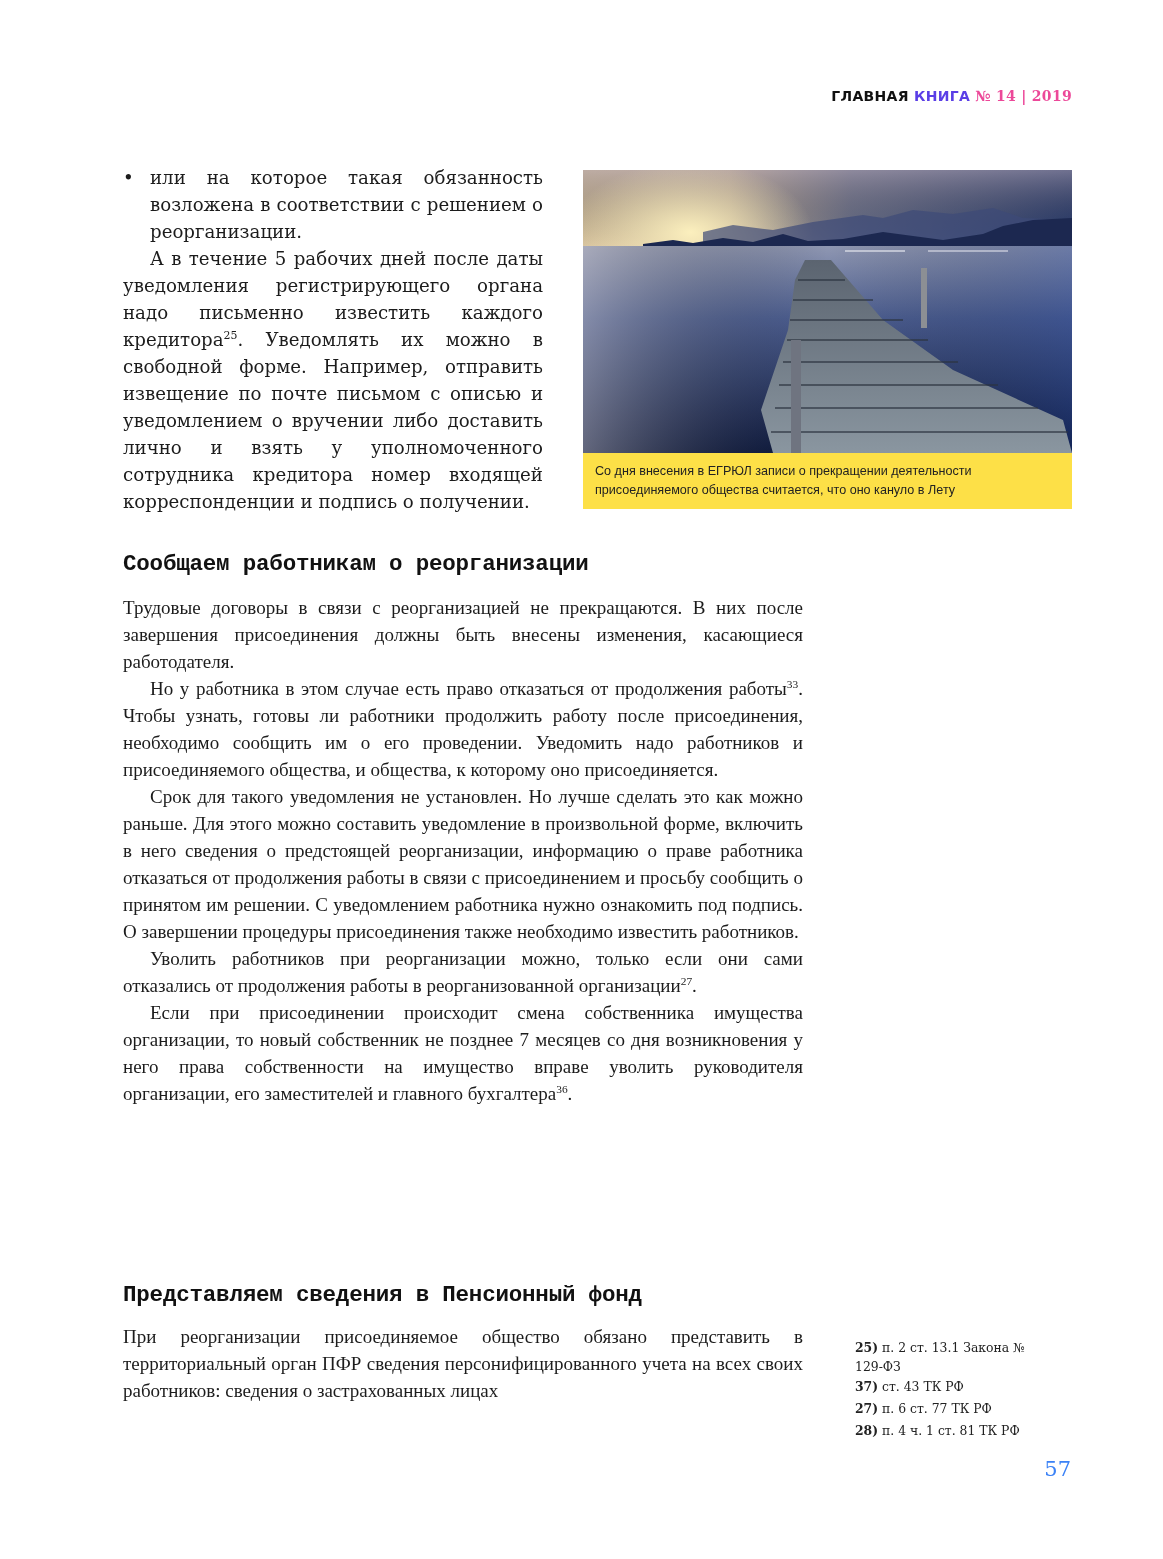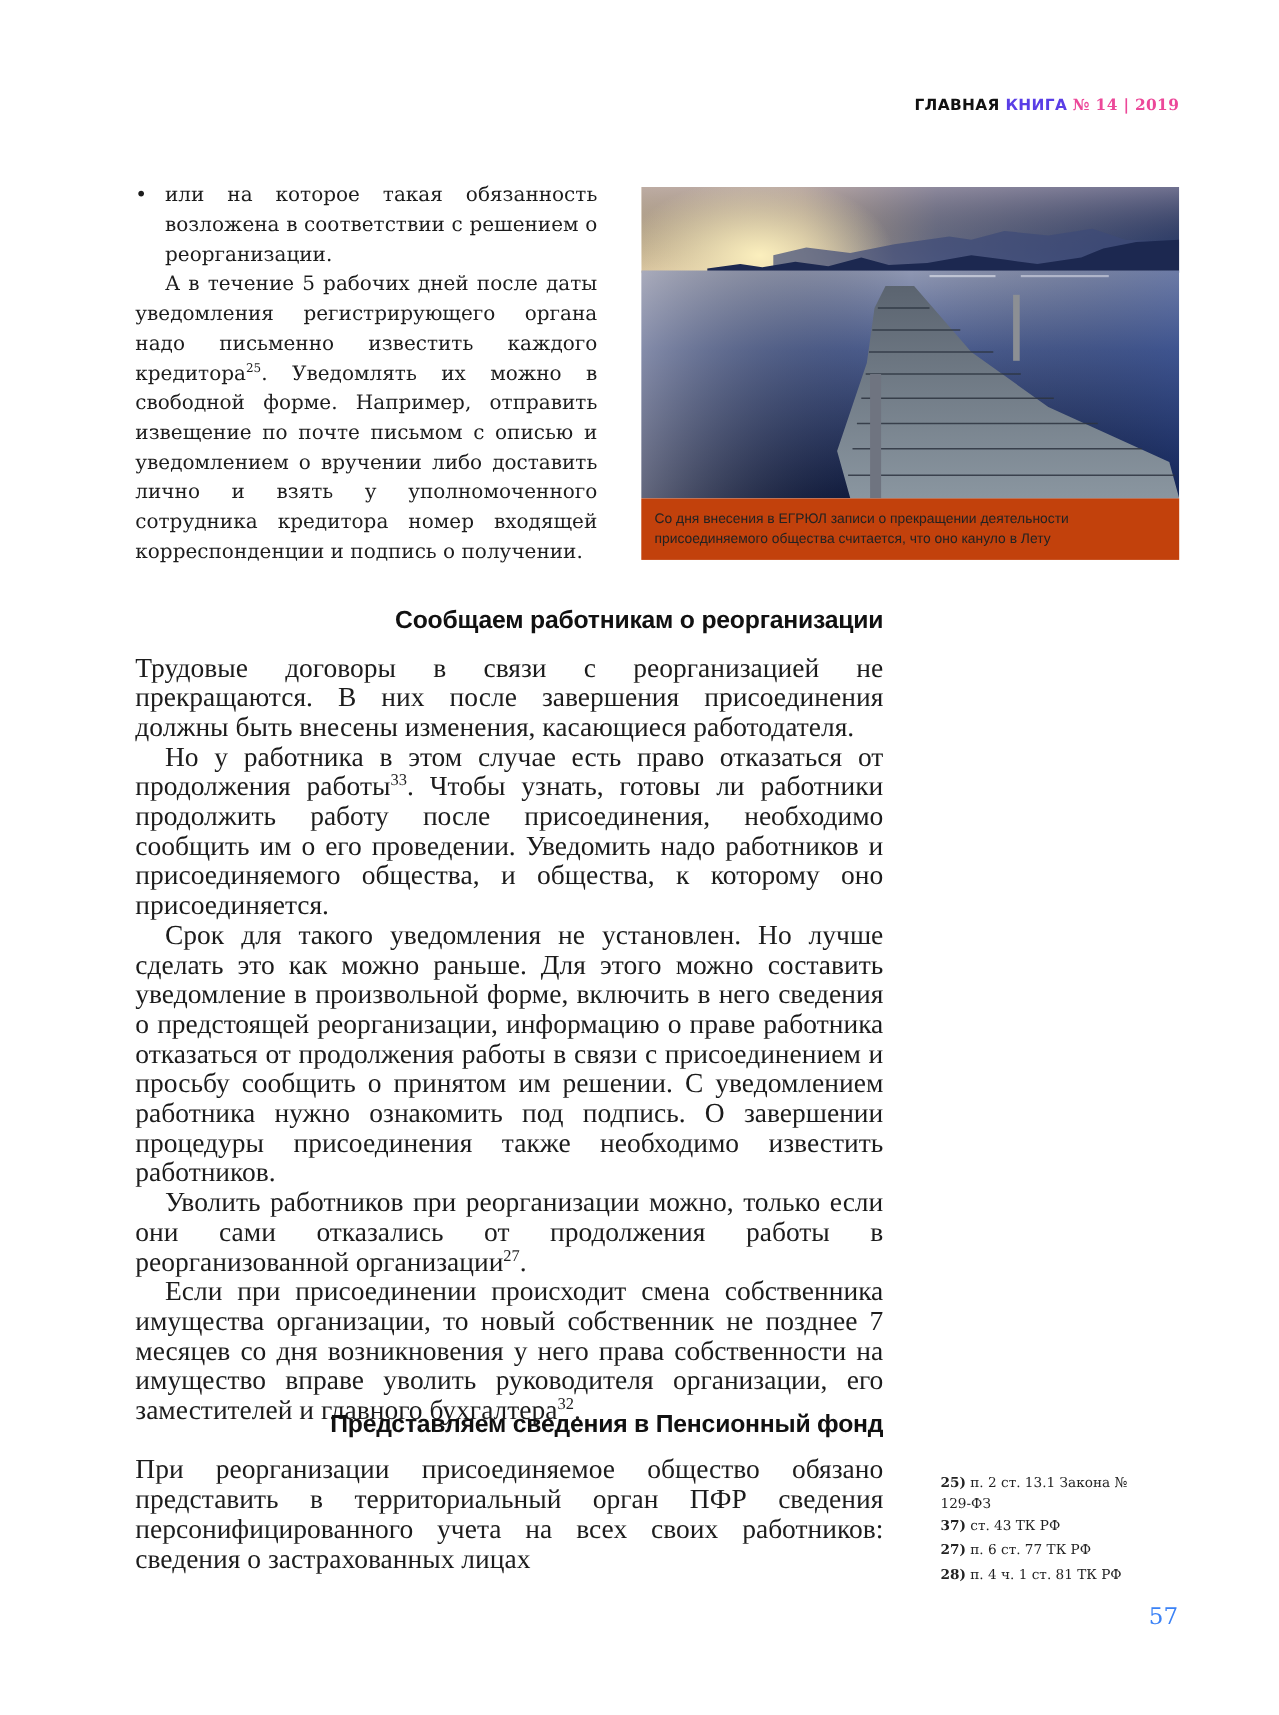--- a/index.html
+++ b/index.html
@@ -13,25 +13,25 @@
 
     .top-col { position: absolute; left: 123px; top: 164px; width: 420px; }
     .top-col .body-text { font-family: "DejaVu Serif", serif; font-size: 18.2px; line-height: 27px; text-align: justify; }
     .bullet-item { position: relative; padding-left: 27px; }
     .bullet-item .dot { position: absolute; left: 0; top: 0; }
     .indent { text-indent: 27px; }
     sup { font-size: 60%; line-height: 0; vertical-align: 0.6em; }
 
     .figure { position: absolute; left: 583px; top: 170px; width: 489px; }
     .photo { width: 489px; height: 283px; display: block; }
-    .caption { background: #c2410c; height: 56px; box-sizing: border-box; padding: 9px 12px 0 12px; font-family: "Liberation Sans", sans-serif; font-size: 12.6px; line-height: 19px; color: #222; }
+    .caption { background: #fde047; height: 56px; box-sizing: border-box; padding: 9px 12px 0 12px; font-family: "Liberation Sans", sans-serif; font-size: 12.6px; line-height: 19px; color: #222; }
 
     .section { position: absolute; left: 123px; width: 680px; }
-    .section h2 { margin: 0; font-family: Liberation Sans, sans-serif; font-weight: bold; font-size: 22.5px; line-height: 30px; color: #111; letter-spacing: -0.2px; text-align: right; }
-    .section .body-text { font-family: "Liberation Serif", serif; font-size: 25px; line-height: 27px; text-align: justify; }
+    .section h2 { margin: 0; font-family: Liberation Mono, monospace; font-weight: bold; font-size: 22.5px; line-height: 30px; color: #111; letter-spacing: -0.2px; }
+    .section .body-text { font-family: "Liberation Serif", serif; font-size: 19px; line-height: 27px; text-align: justify; }
     .section p { margin: 0; }
 
     .sec1 { top: 549px; }
     .sec1 .content { margin-top: 15px; }
     .sec2 { top: 1280px; }
     .sec2 .content { margin-top: 13px; }
 
     .footnotes { position: absolute; left: 855px; top: 1305px; width: 200px; font-family: "DejaVu Serif", serif; font-size: 12.4px; line-height: 22px; color: #222; }
     .footnotes .fn-num { font-weight: bold; }
     .footnotes .fn { margin: 0; }
@@ -116,21 +116,21 @@
   <div class="caption">Со дня внесения в ЕГРЮЛ записи о прекращении деятельности присоединяемого общества считается, что оно кануло в Лету</div>
 </div>
 
 <div class="section sec1">
   <h2>Сообщаем работникам о реорганизации</h2>
   <div class="content body-text">
     <p><span>Трудовые договоры в связи с реорганизацией не прекращаются. В них после завершения присоединения должны быть внесены изменения, касающиеся работодателя.</span></p>
     <p class="indent"><span>Но у работника в этом случае есть право отказаться от продолжения работы</span><sup>33</sup><span>. Чтобы узнать, готовы ли работники продолжить работу после присоединения, необходимо сообщить им о его проведении. Уведомить надо работников и присоединяемого общества, и общества, к которому оно присоединяется.</span></p>
     <p class="indent"><span>Срок для такого уведомления не установлен. Но лучше сделать это как можно раньше. Для этого можно составить уведомление в произвольной форме, включить в него сведения о предстоящей реорганизации, информацию о праве работника отказаться от продолжения работы в связи с присоединением и просьбу сообщить о принятом им решении. С уведомлением работника нужно ознакомить под подпись. О завершении процедуры присоединения также необходимо известить работников.</span></p>
     <p class="indent"><span>Уволить работников при реорганизации можно, только если они сами отказались от продолжения работы в реорганизованной организации</span><sup>27</sup><span>.</span></p>
-    <p class="indent"><span>Если при присоединении происходит смена собственника имущества организации, то новый собственник не позднее 7 месяцев со дня возникновения у него права собственности на имущество вправе уволить руководителя организации, его заместителей и главного бухгалтера</span><sup>32</sup><span>.</span></p>
+    <p class="indent"><span>Если при присоединении происходит смена собственника имущества организации, то новый собственник не позднее 7 месяцев со дня возникновения у него права собственности на имущество вправе уволить руководителя организации, его заместителей и главного бухгалтера</span><sup>36</sup><span>.</span></p>
   </div>
 </div>
 
 <div class="section sec2">
   <h2>Представляем сведения в Пенсионный фонд</h2>
   <div class="content body-text">
     <p>При реорганизации присоединяемое общество обязано представить в территориальный орган ПФР сведения персонифицированного учета на всех своих работников: сведения о застрахованных лицах</p>
   </div>
 </div>
 

